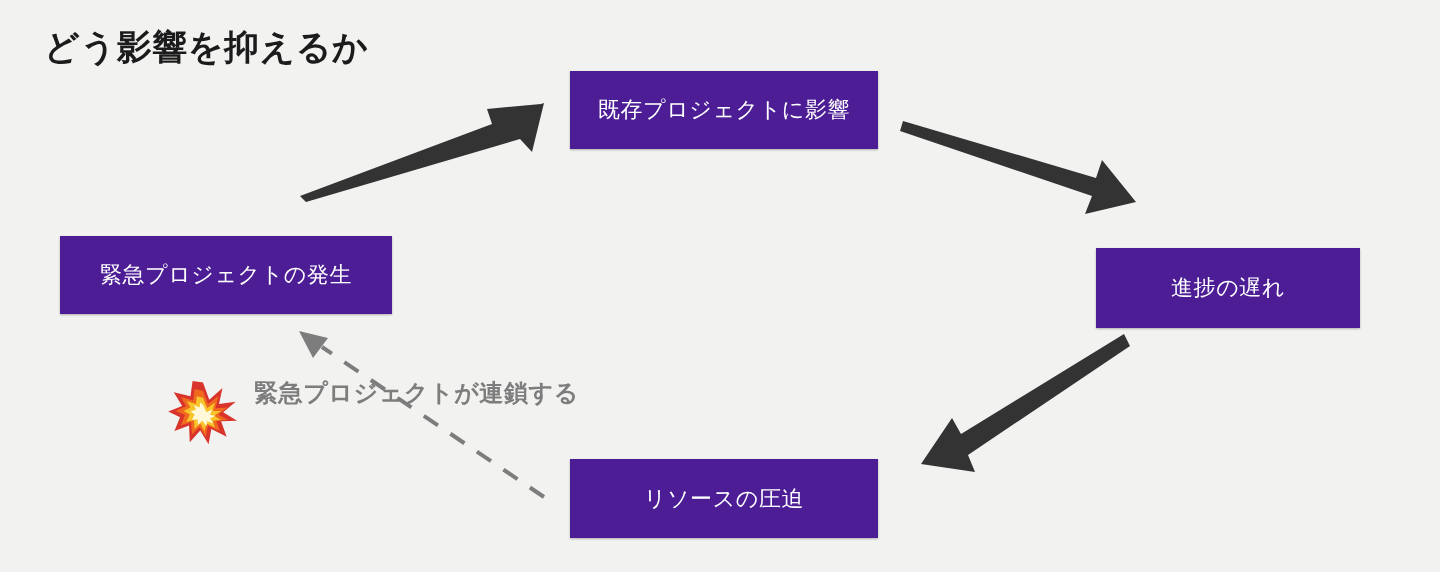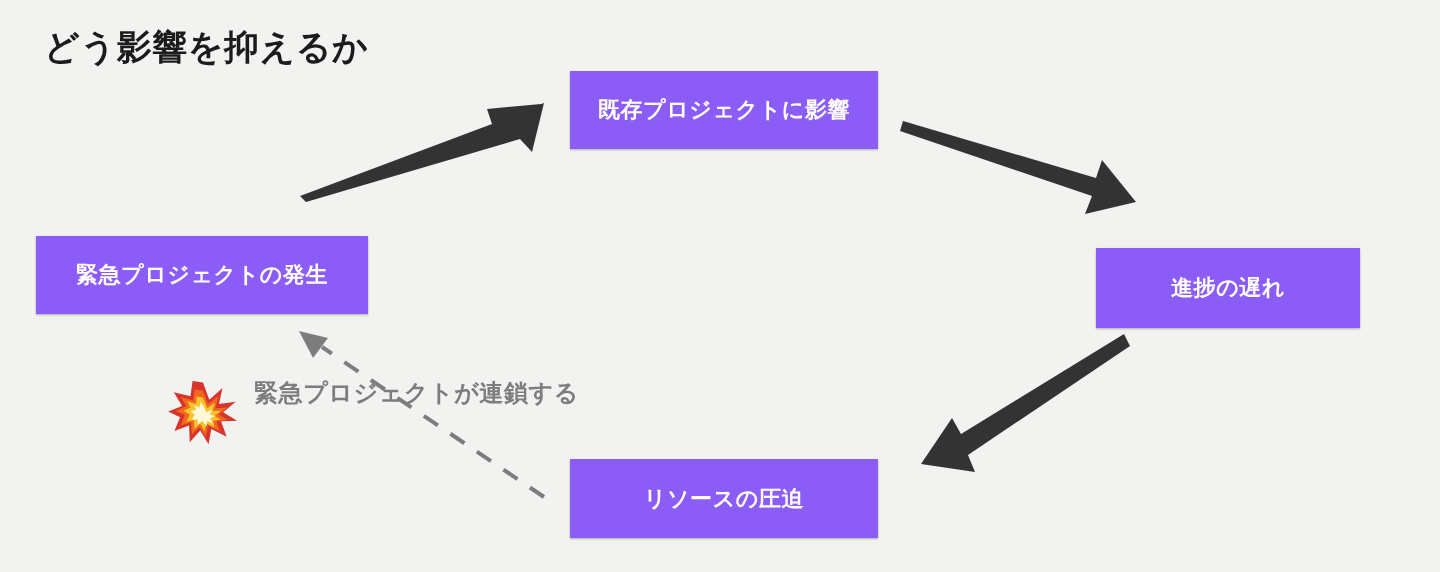--- a/index.html
+++ b/index.html
@@ -38,33 +38,33 @@
     font-weight: bold;
     font-size: 35px;
     line-height: 1.32;
     letter-spacing: 0.5px;
     white-space: nowrap;
   }
 
   
   .node {
     position: absolute;
-    background: #8b5cf6;
+    background: #4c1d95;
     color: #ffffff;
-    font-weight: bold;
+    font-weight: normal;
     font-size: 22px;
     letter-spacing: 0.6px;
     display: flex;
     align-items: center;
     justify-content: center;
     box-sizing: border-box;
     box-shadow: 0 1px 2px rgba(0,0,0,0.28);
     white-space: nowrap;
   }
-  #node-emergency { left: 36px;   top: 236px; width: 332px; height: 78px; }
+  #node-emergency { left: 60px;   top: 236px; width: 332px; height: 78px; }
   #node-impact    { left: 570px;  top: 71px;  width: 308px; height: 78px; }
   #node-delay     { left: 1096px; top: 248px; width: 264px; height: 80px; }
   #node-resource  { left: 570px;  top: 459px; width: 308px; height: 79px; }
 
   
   .annotation {
     position: absolute;
     display: flex;
     align-items: flex-start;
     gap: 16px;

